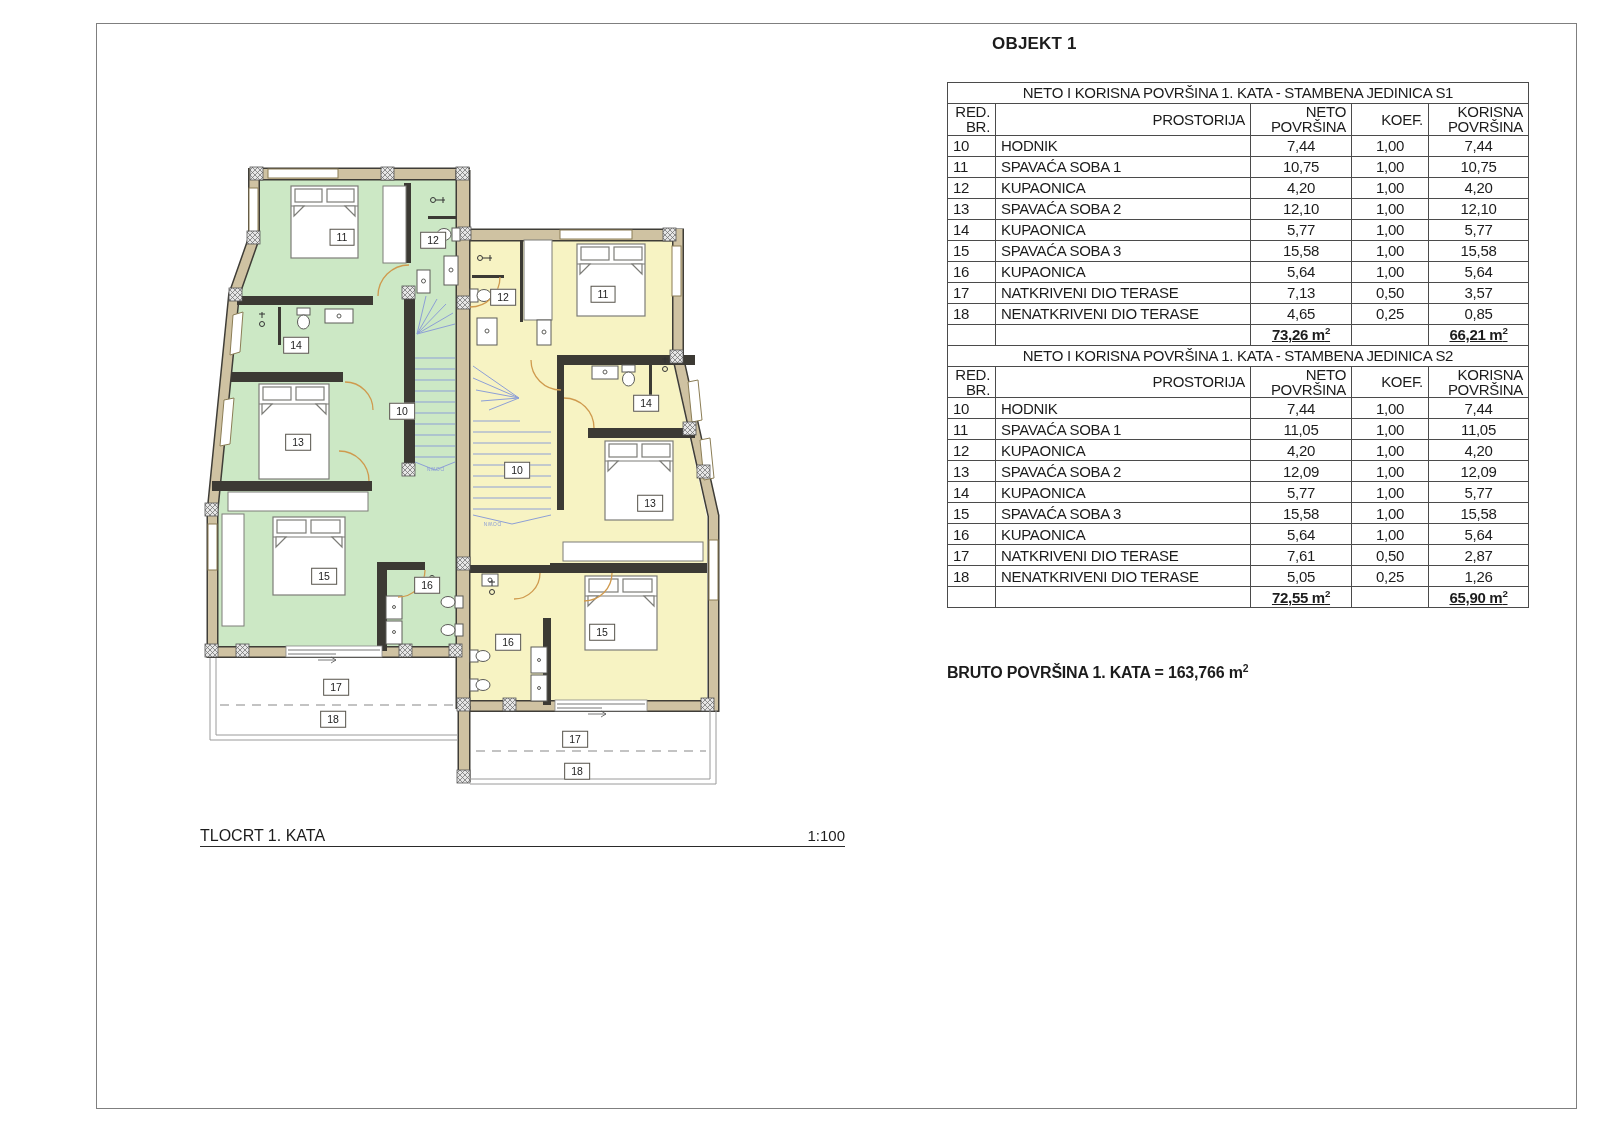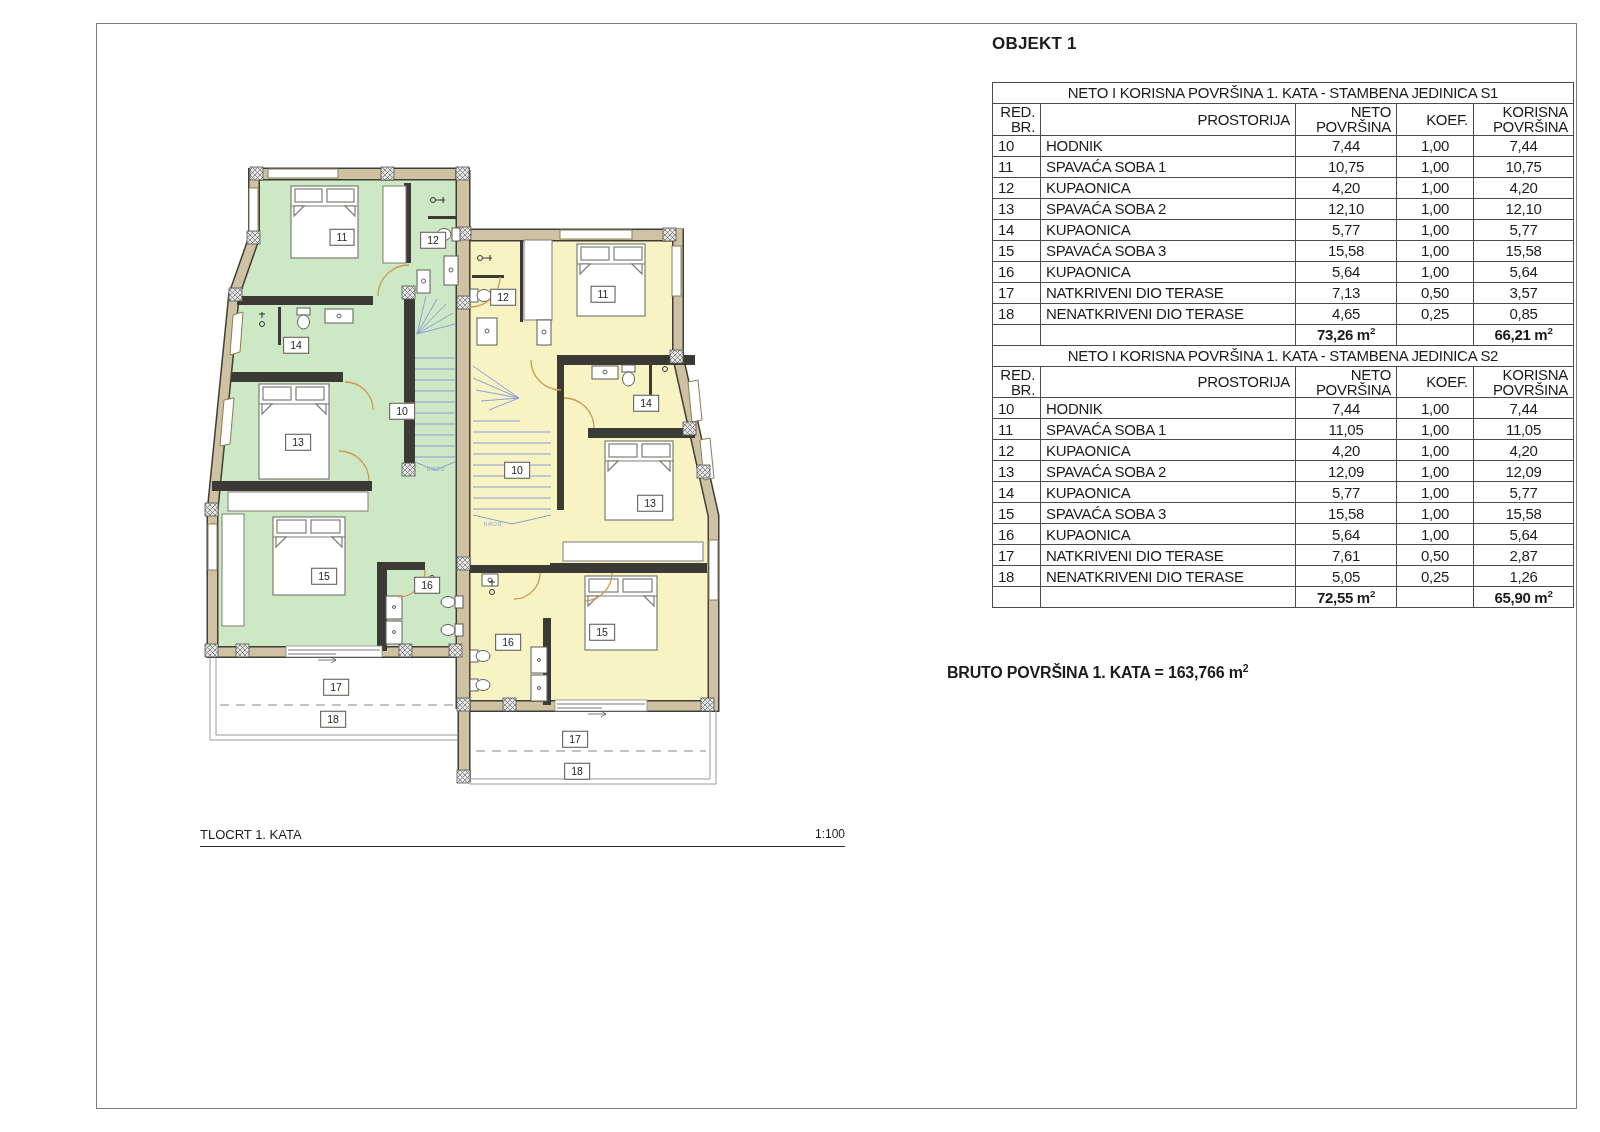--- a/index.html
+++ b/index.html
@@ -1,32 +1,32 @@
 <!DOCTYPE html>
 <html><head>
 <meta charset="utf-8">
 <style>
   html,body{margin:0;padding:0;background:#ffffff;}
   body{width:1600px;height:1132px;position:relative;font-family:"Liberation Sans",sans-serif;color:#1c1c1c;overflow:hidden;}
   #frame{position:absolute;left:96px;top:23px;width:1479px;height:1084px;border:1px solid #7f7f7f;}
   #plan-svg{position:absolute;left:0;top:0;}
   
   #objekt-title{position:absolute;left:992px;top:34px;font-size:17px;font-weight:bold;letter-spacing:.2px;}
-  #tables-wrap{position:absolute;left:947px;top:82px;width:581px;margin-left:45px;}
+  #tables-wrap{position:absolute;left:947px;top:82px;width:581px;}
   table.areas{border-collapse:collapse;table-layout:fixed;width:581px;font-size:15px;letter-spacing:-.3px;}
   table.areas td{border:1px solid #4b4b4b;padding:0 5px;height:20px;line-height:1.02;white-space:nowrap;overflow:hidden;vertical-align:middle;}
   td.t-title{text-align:center;height:21px;}
   td.hdr{text-align:right;height:37px;line-height:1.12;}
   td.num{text-align:center;}
-  td.tot{text-align:center;font-weight:bold;}
+  td.tot{text-align:center;font-weight:bold;text-decoration:underline;}
   sup{font-size:65%;}
   #bruto-line{position:absolute;left:947px;top:623px;font-size:16px;font-weight:bold;letter-spacing:-.2px;margin-top:40px;}
   
-  #footer-left{position:absolute;left:200px;top:827px;font-size:13px;text-align:right;}
-  #footer-right{position:absolute;left:770px;top:827px;width:75px;text-align:right;font-size:12px;}
+  #footer-left{position:absolute;left:200px;top:827px;font-size:16px;text-align:right;}
+  #footer-right{position:absolute;left:770px;top:827px;width:75px;text-align:right;font-size:15px;}
   #footer-rule{position:absolute;left:200px;top:846px;width:645px;border-top:1.5px solid #2a2a2a;}
   
   .room-label{position:absolute;transform:translate(-50%,-50%);background:#ffffff;border:1px solid #55524a;
     font-size:10.5px;line-height:1;padding:2px 6px;color:#222;}
   .stair-down{position:absolute;transform:translate(-50%,-50%) rotate(180deg);font-size:5px;color:#8d9fd6;letter-spacing:.5px;}
 </style>
 </head>
 <body>
 
 <div id="frame"></div>

